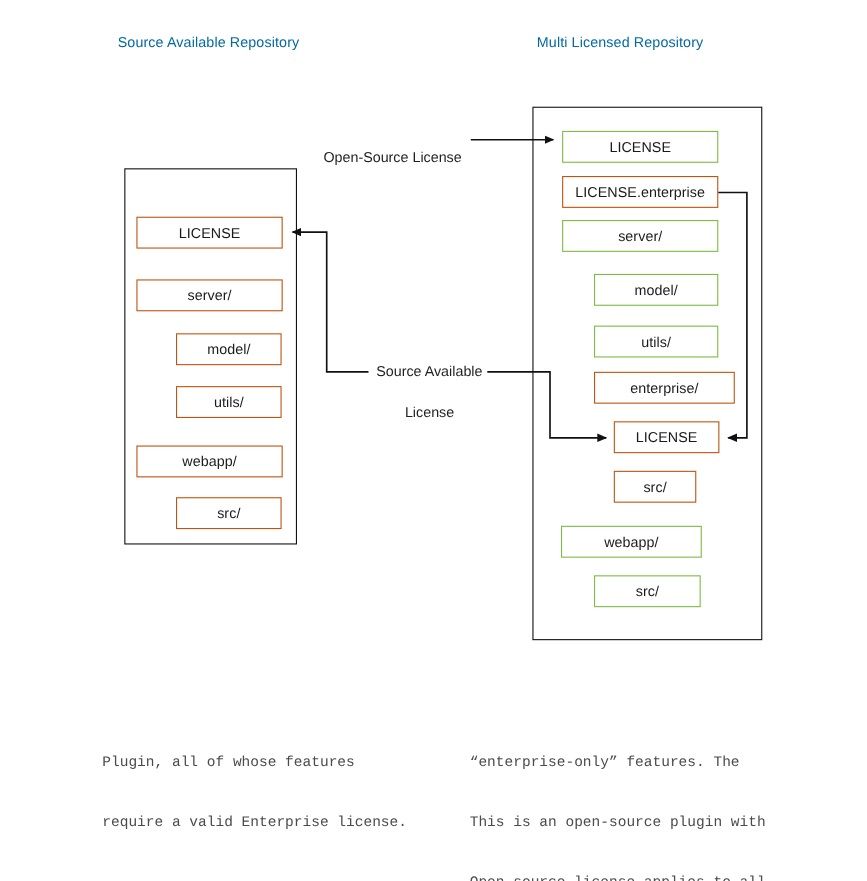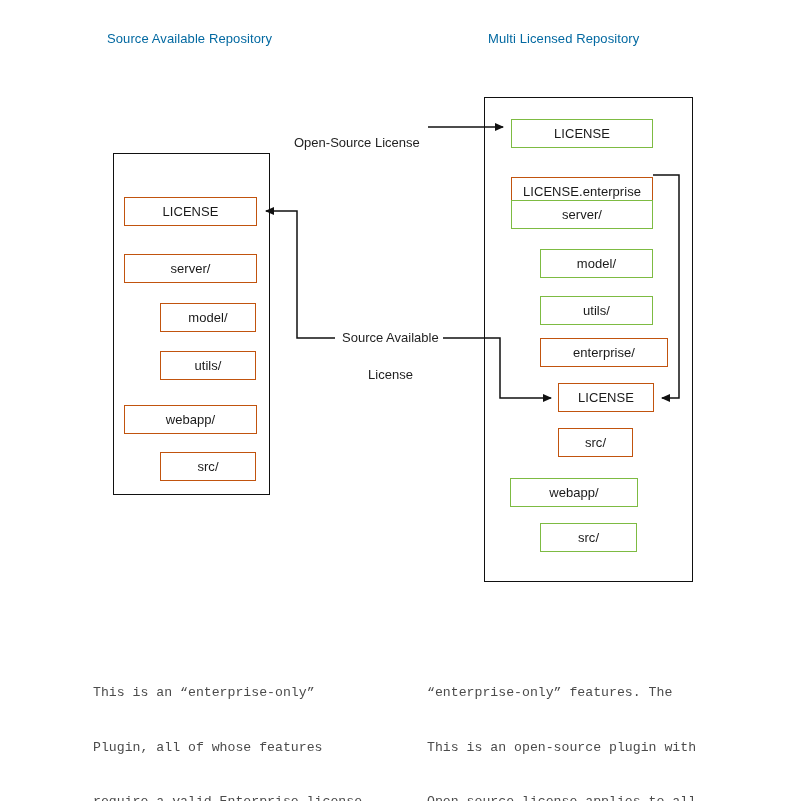--- a/index.html
+++ b/index.html
@@ -80,21 +80,21 @@
   <div class="node orange" style="left:124px; top:197px; width:133px; height:29px;">LICENSE</div>
   <div class="node orange" style="left:124px; top:254px; width:133px; height:29px;">server/</div>
   <div class="node orange" style="left:160px; top:303px; width:96px; height:29px;">model/</div>
   <div class="node orange" style="left:160px; top:351px; width:96px; height:29px;">utils/</div>
   <div class="node orange" style="left:124px; top:405px; width:133px; height:29px;">webapp/</div>
   <div class="node orange" style="left:160px; top:452px; width:96px; height:29px;">src/</div>
 
   <div class="repo-box" style="left:484px; top:97px; width:209px; height:485px;"></div>
 
   <div class="node green" style="left:511px; top:119px; width:142px; height:29px;">LICENSE</div>
-  <div class="node orange" style="left:511px; top:160px; width:142px; height:29px;margin-top:17px;">LICENSE.enterprise</div>
+  <div class="node orange" style="left:511px; top:160px; width:142px; height:29px;">LICENSE.enterprise</div>
   <div class="node green" style="left:511px; top:200px; width:142px; height:29px;">server/</div>
   <div class="node green" style="left:540px; top:249px; width:113px; height:29px;">model/</div>
   <div class="node green" style="left:540px; top:296px; width:113px; height:29px;">utils/</div>
   <div class="node orange" style="left:540px; top:338px; width:128px; height:29px;">enterprise/</div>
   <div class="node orange" style="left:558px; top:383px; width:96px; height:29px;">LICENSE</div>
   <div class="node orange" style="left:558px; top:428px; width:75px; height:29px;">src/</div>
   <div class="node green" style="left:510px; top:478px; width:128px; height:29px;">webapp/</div>
   <div class="node green" style="left:540px; top:523px; width:97px; height:29px;">src/</div>
 
   <svg id="canvas" width="788" height="801" viewBox="0 0 788 801" xmlns="http://www.w3.org/2000/svg">
@@ -122,21 +122,20 @@
   </svg>
 
   <div class="edge-label" style="left:294px; top:120px;margin-top:15px;">Open-Source License</div>
 
   <div style="position:absolute; left:342px; top:330px;">
     <div class="edge-label" style="position:static;">Source Available</div>
     <div class="edge-label" style="position:static; margin-top:22px; text-align:center; width:97px;">License</div>
   </div>
 
   <div class="caption left" style="left:93px; top:651px;">
-    <span class="ln">This is an “enterprise-only”</span>
     <span class="ln">Plugin, all of whose features</span>
     <span class="ln">require a valid Enterprise license.</span>
   </div>
 
   <div class="caption right" style="left:427px; top:651px;">
     <span class="ln">“enterprise-only” features. The</span>
     <span class="ln">This is an open-source plugin with</span>
     <span class="ln">Open-source license applies to all</span>
     
     

